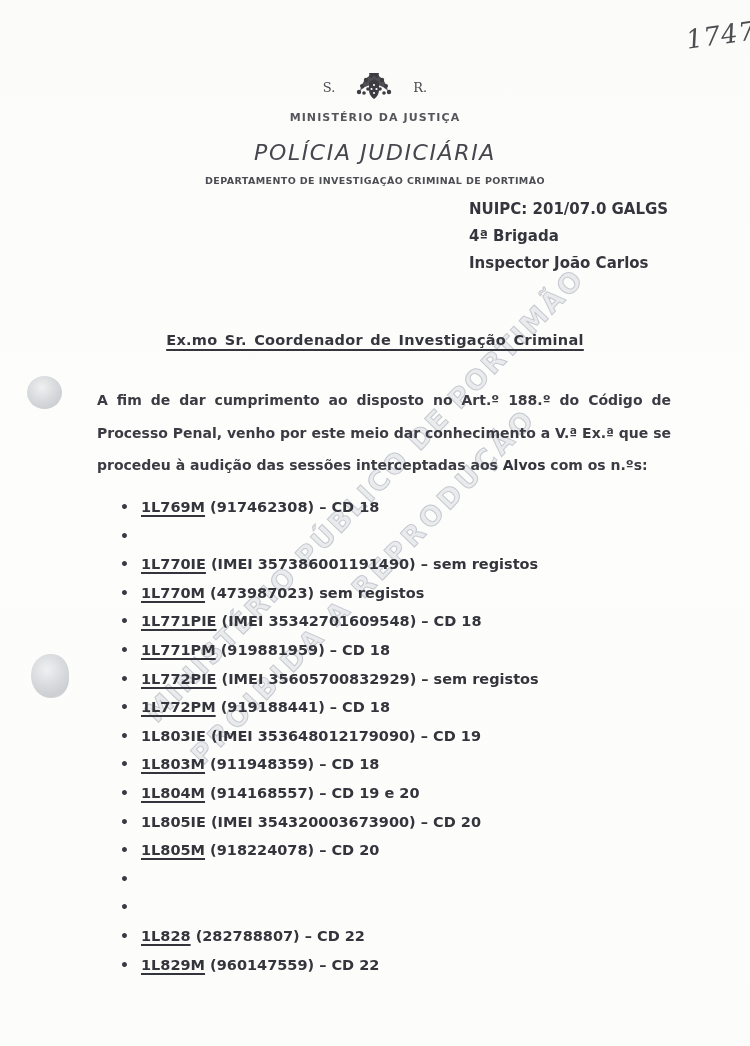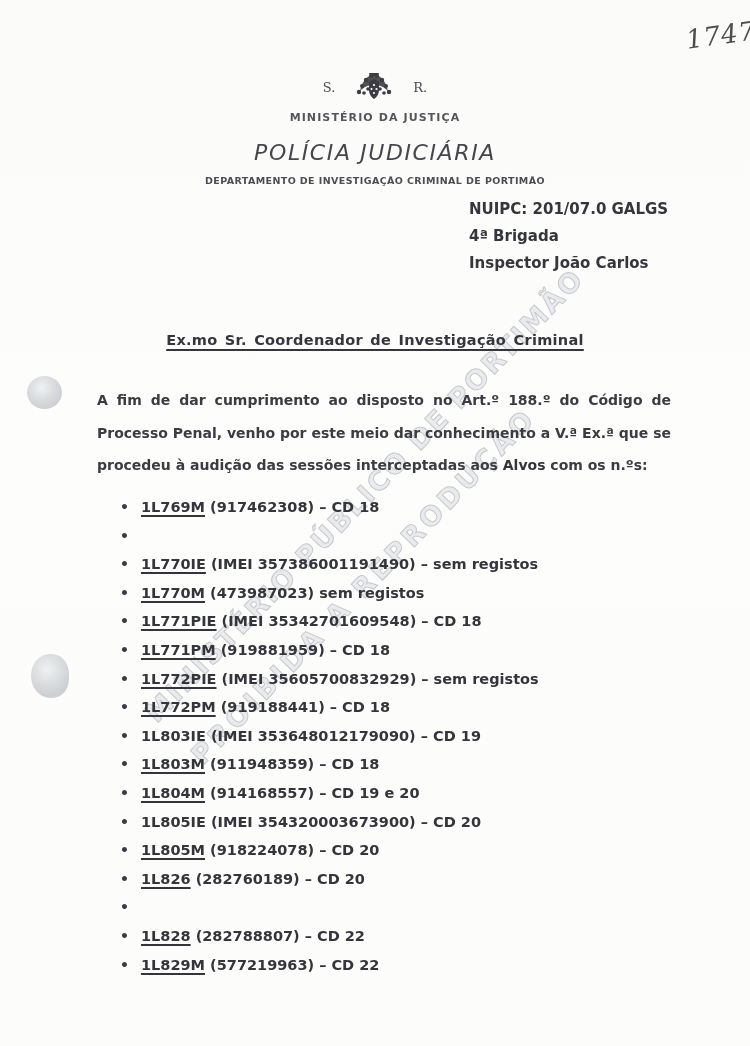--- a/index.html
+++ b/index.html
@@ -221,31 +221,30 @@
         <span class="entry"><span class="code">1L805IE</span><span> (IMEI 354320003673900) – CD 20</span></span>
       </li>
 
       <li>
         <span class="bullet">•</span>
         <span class="entry"><span class="code u">1L805M</span><span> (918224078) – CD 20</span></span>
       </li>
 
       <li>
         <span class="bullet">•</span>
-        <span class="entry"><span class="code u">1L826</span><span> (282760189) – CD 20</span></span>
       </li>
 
       <li>
         <span class="bullet">•</span>
       </li>
 
       <li>
         <span class="bullet">•</span>
         <span class="entry"><span class="code u">1L828</span><span> (282788807) – CD 22</span></span>
       </li>
 
       <li>
         <span class="bullet">•</span>
-        <span class="entry"><span class="code u">1L829M</span><span> (577219963) – CD 22</span></span>
+        <span class="entry"><span class="code u">1L829M</span><span> (960147559) – CD 22</span></span>
       </li>
     </ul>
 
 </div>
 
 </body></html>

